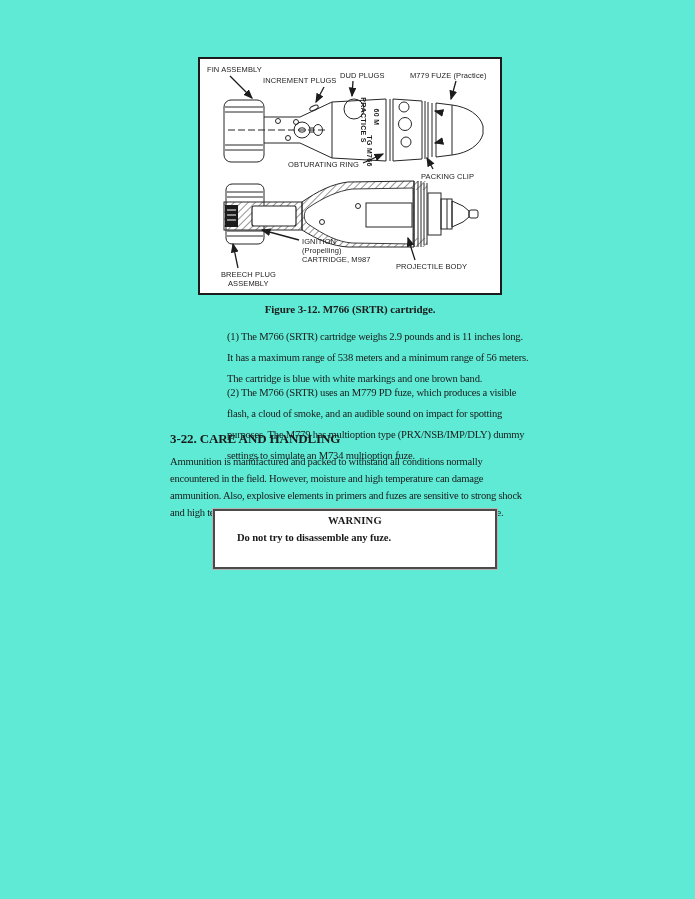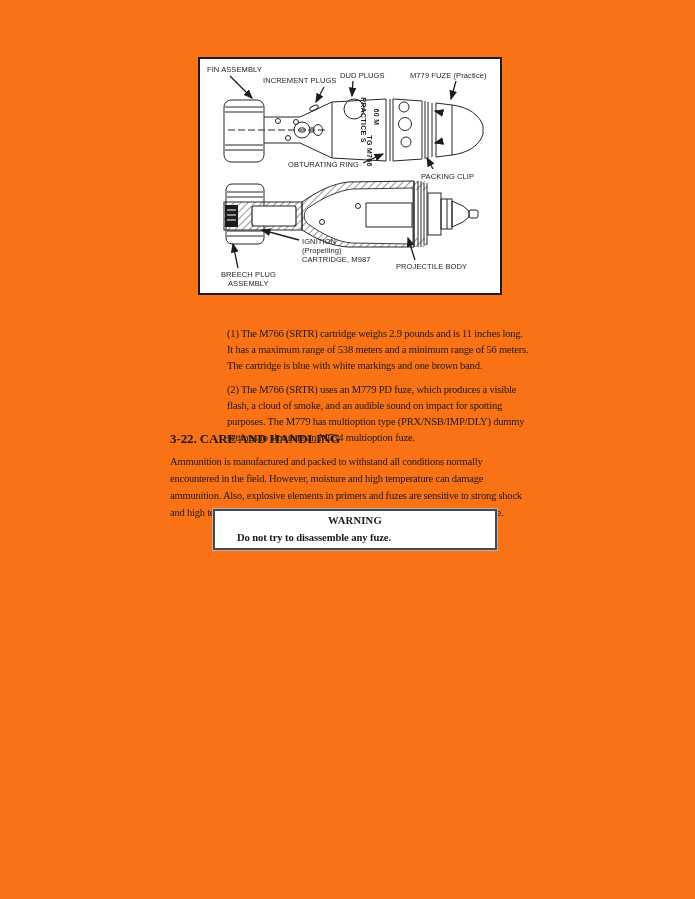--- a/index.html
+++ b/index.html
@@ -1,18 +1,18 @@
 <!DOCTYPE html>
 <html><head>
 <meta charset="utf-8">
 <style>
   html,body{margin:0;padding:0;}
   body{background:#e8e8e8;font-family:"Liberation Serif", serif;}
   .page{
-    position:relative;width:695px;height:899px;background:#f97316;
+    position:relative;width:695px;height:899px;background:#5eead4;
     margin:0 auto;overflow:hidden;color:#1a1a1a;
   }
   
   .figure-box{
     position:absolute;left:198px;top:57px;width:304px;height:238px;
     border:2px solid #1c1c1c;box-sizing:border-box;background:#fff;
   }
   .figure-box svg{position:absolute;left:0;top:0;}
   .fig-label{
     font-family:"Liberation Sans", sans-serif;font-size:7.5px;fill:#1c1c1c;
@@ -24,37 +24,37 @@
   }
   .draw{stroke:#262626;fill:none;stroke-width:1;}
   .leader{stroke:#1c1c1c;stroke-width:1.3;fill:none;}
   .caption{
     position:absolute;left:198px;top:303px;width:304px;text-align:center;
     font-size:11px;font-weight:bold;letter-spacing:-0.1px;
   }
   
   .para{
     position:absolute;left:227px;width:330px;
-    font-size:10.6px;line-height:16px;letter-spacing:-0.22px;
+    font-size:10.6px;line-height:21px;letter-spacing:-0.22px;
     white-space:pre-line;
   }
   .para1{top:326px;}
   .para2{top:382px;}
   .heading{
     position:absolute;left:170px;top:431px;
     font-size:13px;font-weight:bold;letter-spacing:-0.1px;
   }
   .care{
     position:absolute;left:170px;top:453px;width:400px;
     font-size:10.6px;line-height:17px;letter-spacing:-0.25px;
     white-space:pre-line;
   }
   
   .warning-box{
-    position:absolute;left:213px;top:509px;width:284px;height:41px;
+    position:absolute;left:213px;top:509px;width:284px;height:60px;
     box-sizing:border-box;border:2px solid #4a4a4a;outline:1px solid #b4b4b4;
     background:#fff;
   }
   .warning-title{
     margin-top:4px;text-align:center;font-size:10.6px;font-weight:bold;
     letter-spacing:.2px;
   }
   .warning-message{
     margin:6px 8px 0 22px;font-size:10.6px;font-weight:bold;letter-spacing:-0.1px;
   }
@@ -206,20 +206,21 @@
         <line class="leader" x1="99" y1="181" x2="62" y2="171" marker-end="url(#ah)"></line>
         <text class="fig-label" x="196" y="210">PROJECTILE BODY</text>
         <line class="leader" x1="215" y1="201" x2="208" y2="179" marker-end="url(#ah)"></line>
         <text class="fig-label" x="21" y="218">BREECH PLUG</text>
         <text class="fig-label" x="28" y="227">ASSEMBLY</text>
         <line class="leader" x1="38" y1="209" x2="33" y2="185" marker-end="url(#ah)"></line>
       </g>
     </svg>
   </div>
 
+  <div class="caption">Figure 3-12. M766 (SRTR) cartridge.</div>
 
   <div class="para para1">(1) The M766 (SRTR) cartridge weighs 2.9 pounds and is 11 inches long.
 It has a maximum range of 538 meters and a minimum range of 56 meters.
 The cartridge is blue with white markings and one brown band.</div>
 
   <div class="para para2">(2) The M766 (SRTR) uses an M779 PD fuze, which produces a visible
 flash, a cloud of smoke, and an audible sound on impact for spotting
 purposes. The M779 has multioption type (PRX/NSB/IMP/DLY) dummy
 settings to simulate an M734 multioption fuze.</div>
 

